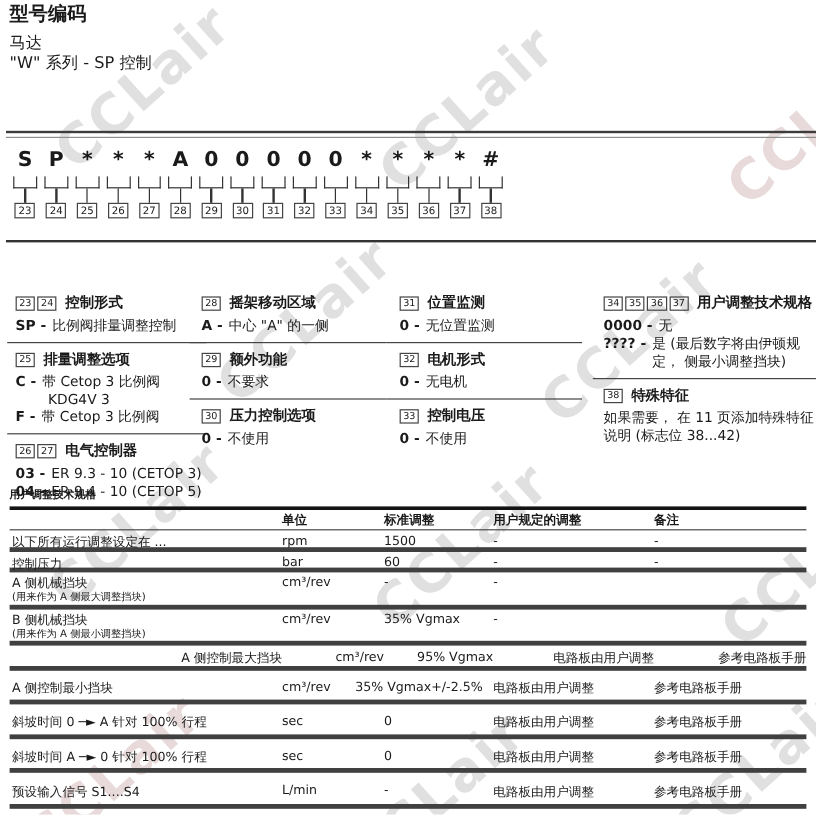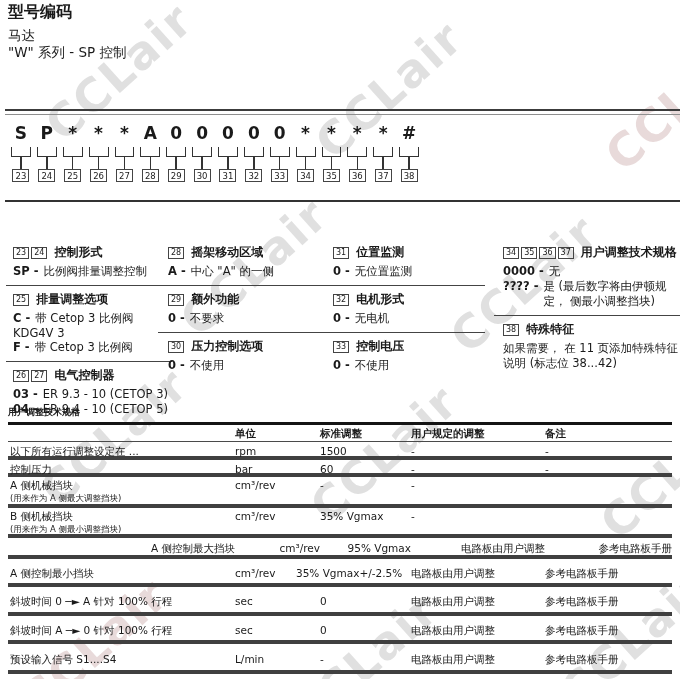--- a/index.html
+++ b/index.html
@@ -35,21 +35,21 @@
   .scol3 .sec{padding-left:11px;}
   .scol4 .sec{padding-left:9px;}
   .sec:first-child{padding-top:0;}
   .sec + .sec{border-top:1px solid #444;}
   .sec-head{display:flex;align-items:center;margin-bottom:3px;}
   .nbox{display:inline-block;border:1px solid #444;font-size:8px;line-height:10px;
         padding:0 2px;margin-right:2px;}
   .sec-title{font-weight:bold;font-size:12px;margin-left:5px;white-space:nowrap;}
   .entry{display:flex;font-size:11.5px;line-height:15px;}
   .ecode{font-weight:bold;margin-right:5px;white-space:nowrap;}
-  .esub{font-size:11.5px;line-height:14px;}
+  .esub{margin-left:27px;font-size:11.5px;line-height:14px;}
   .snote{font-size:11.5px;line-height:15px;}
   
   .spec{position:absolute;z-index:1;left:8px;top:406px;width:664px;}
   .spec-title{font-size:9px;font-weight:bold;margin-bottom:3px;}
   .thick{height:3px;background:#141414;}
   .thead,.trow{display:grid;grid-template-columns:227px 85px 91px 134px 1fr;box-sizing:border-box;}
   .thead{height:17px;padding-top:2px;border-bottom:1px solid #4a4a4a;font-size:10.5px;font-weight:bold;}
   .trow{border-bottom:4px solid #404040;font-size:10.5px;}
   .c-label{padding-left:2px;}
   .row-sub{font-size:8.5px;line-height:11px;}

